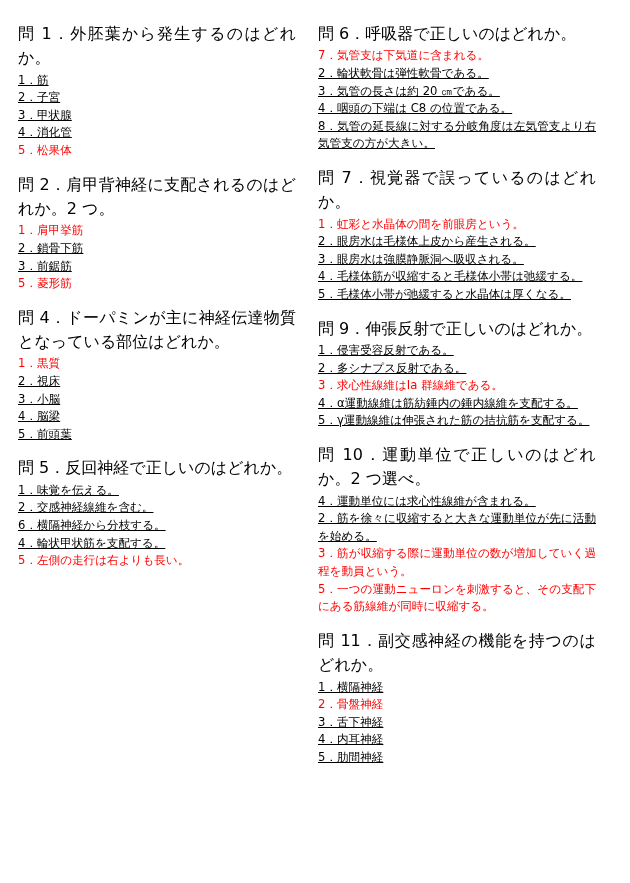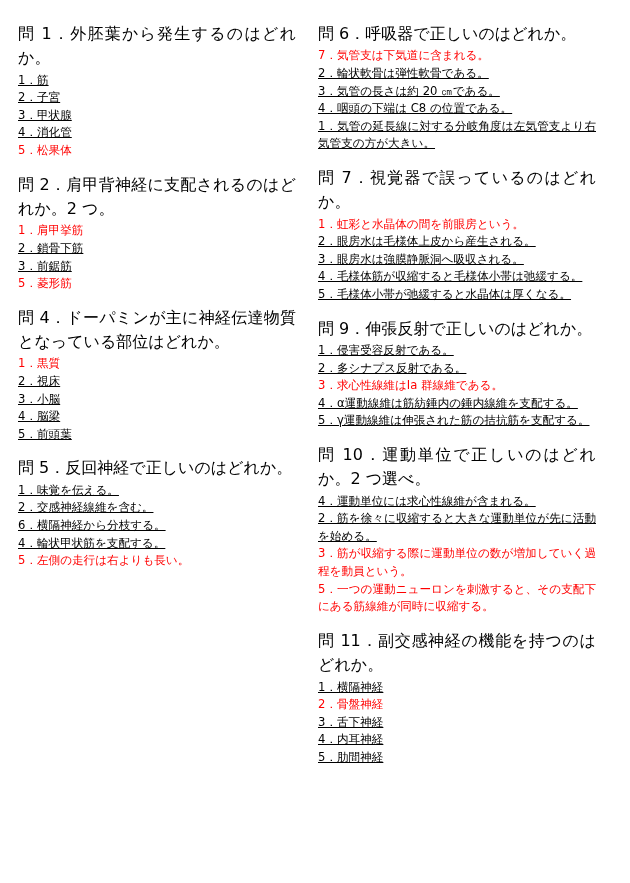--- a/index.html
+++ b/index.html
@@ -105,21 +105,21 @@
   </div>
 
   <div class="column">
 
     <div class="qblock">
       <div class="qtitle">問 6．呼吸器で正しいのはどれか。</div>
       <div class="choice red">7．気管支は下気道に含まれる。</div>
       <div class="choice black">2．輪状軟骨は弾性軟骨である。</div>
       <div class="choice black">3．気管の長さは約 20 ㎝である。</div>
       <div class="choice black">4．咽頭の下端は C8 の位置である。</div>
-      <div class="choice black">1．気管の延長線に対する分岐角度は左気管支より右気管支の方が大きい。</div>
+      <div class="choice black">8．気管の延長線に対する分岐角度は左気管支より右気管支の方が大きい。</div>
     </div>
 
     <div class="qblock">
       <div class="qtitle">問 7．視覚器で誤っているのはどれか。</div>
       <div class="choice red">1．虹彩と水晶体の間を前眼房という。</div>
       <div class="choice black">2．眼房水は毛様体上皮から産生される。</div>
       <div class="choice black">3．眼房水は強膜静脈洞へ吸収される。</div>
       <div class="choice black">4．毛様体筋が収縮すると毛様体小帯は弛緩する。</div>
       <div class="choice black">5．毛様体小帯が弛緩すると水晶体は厚くなる。</div>
     </div>

